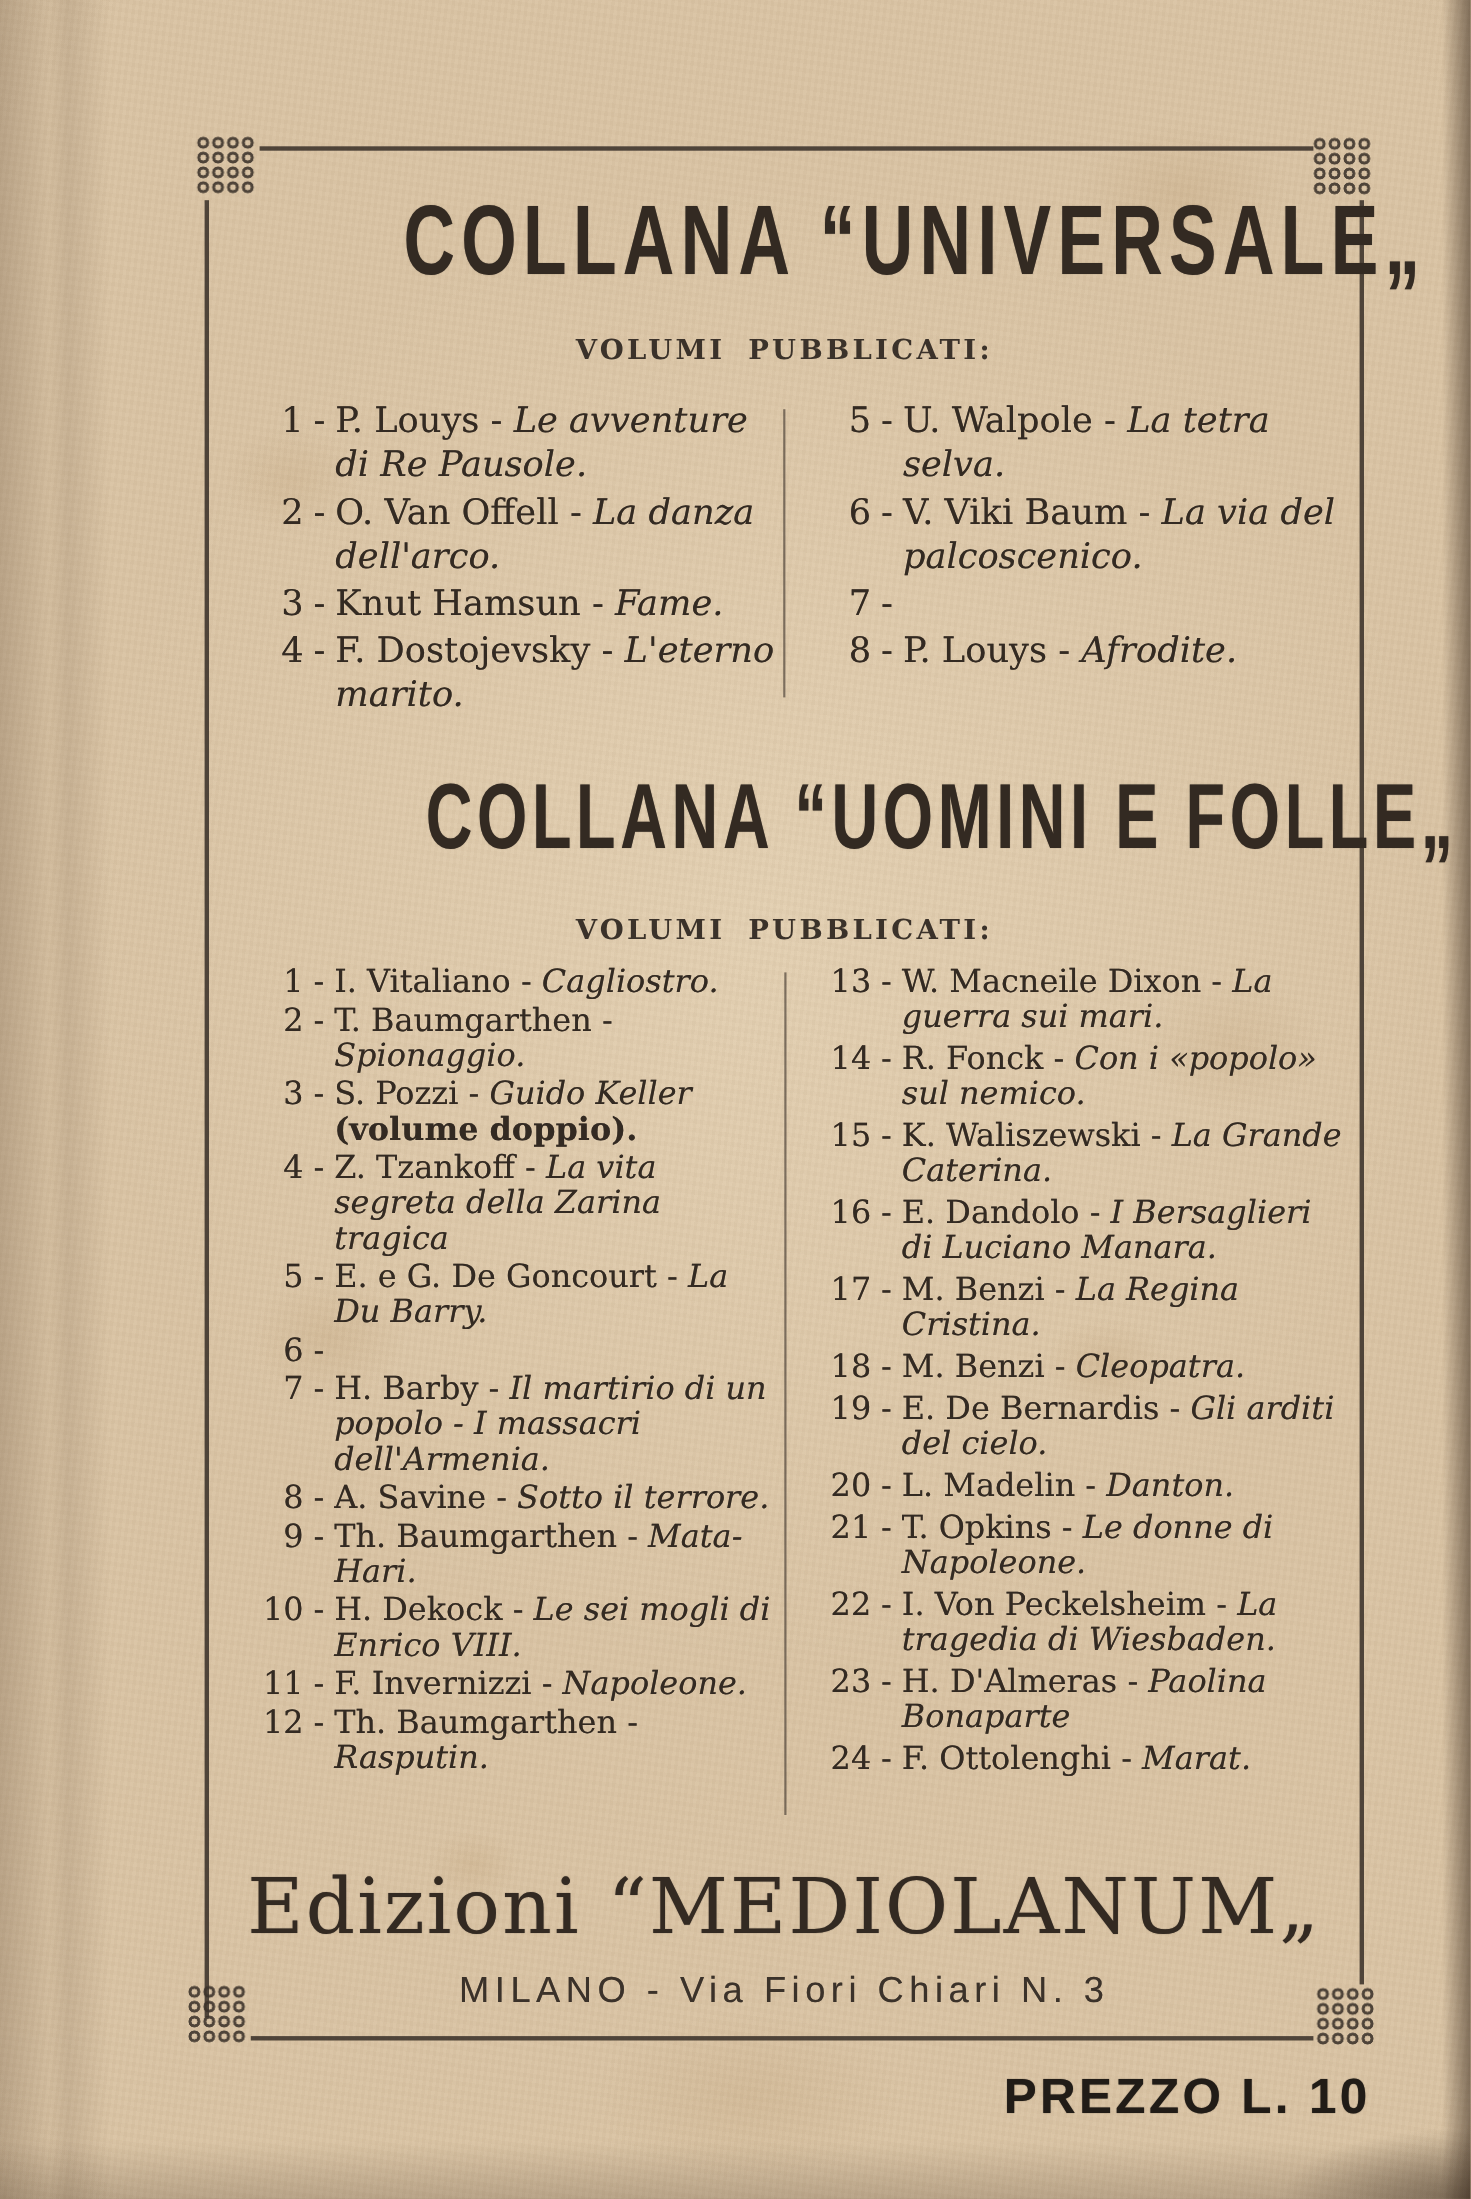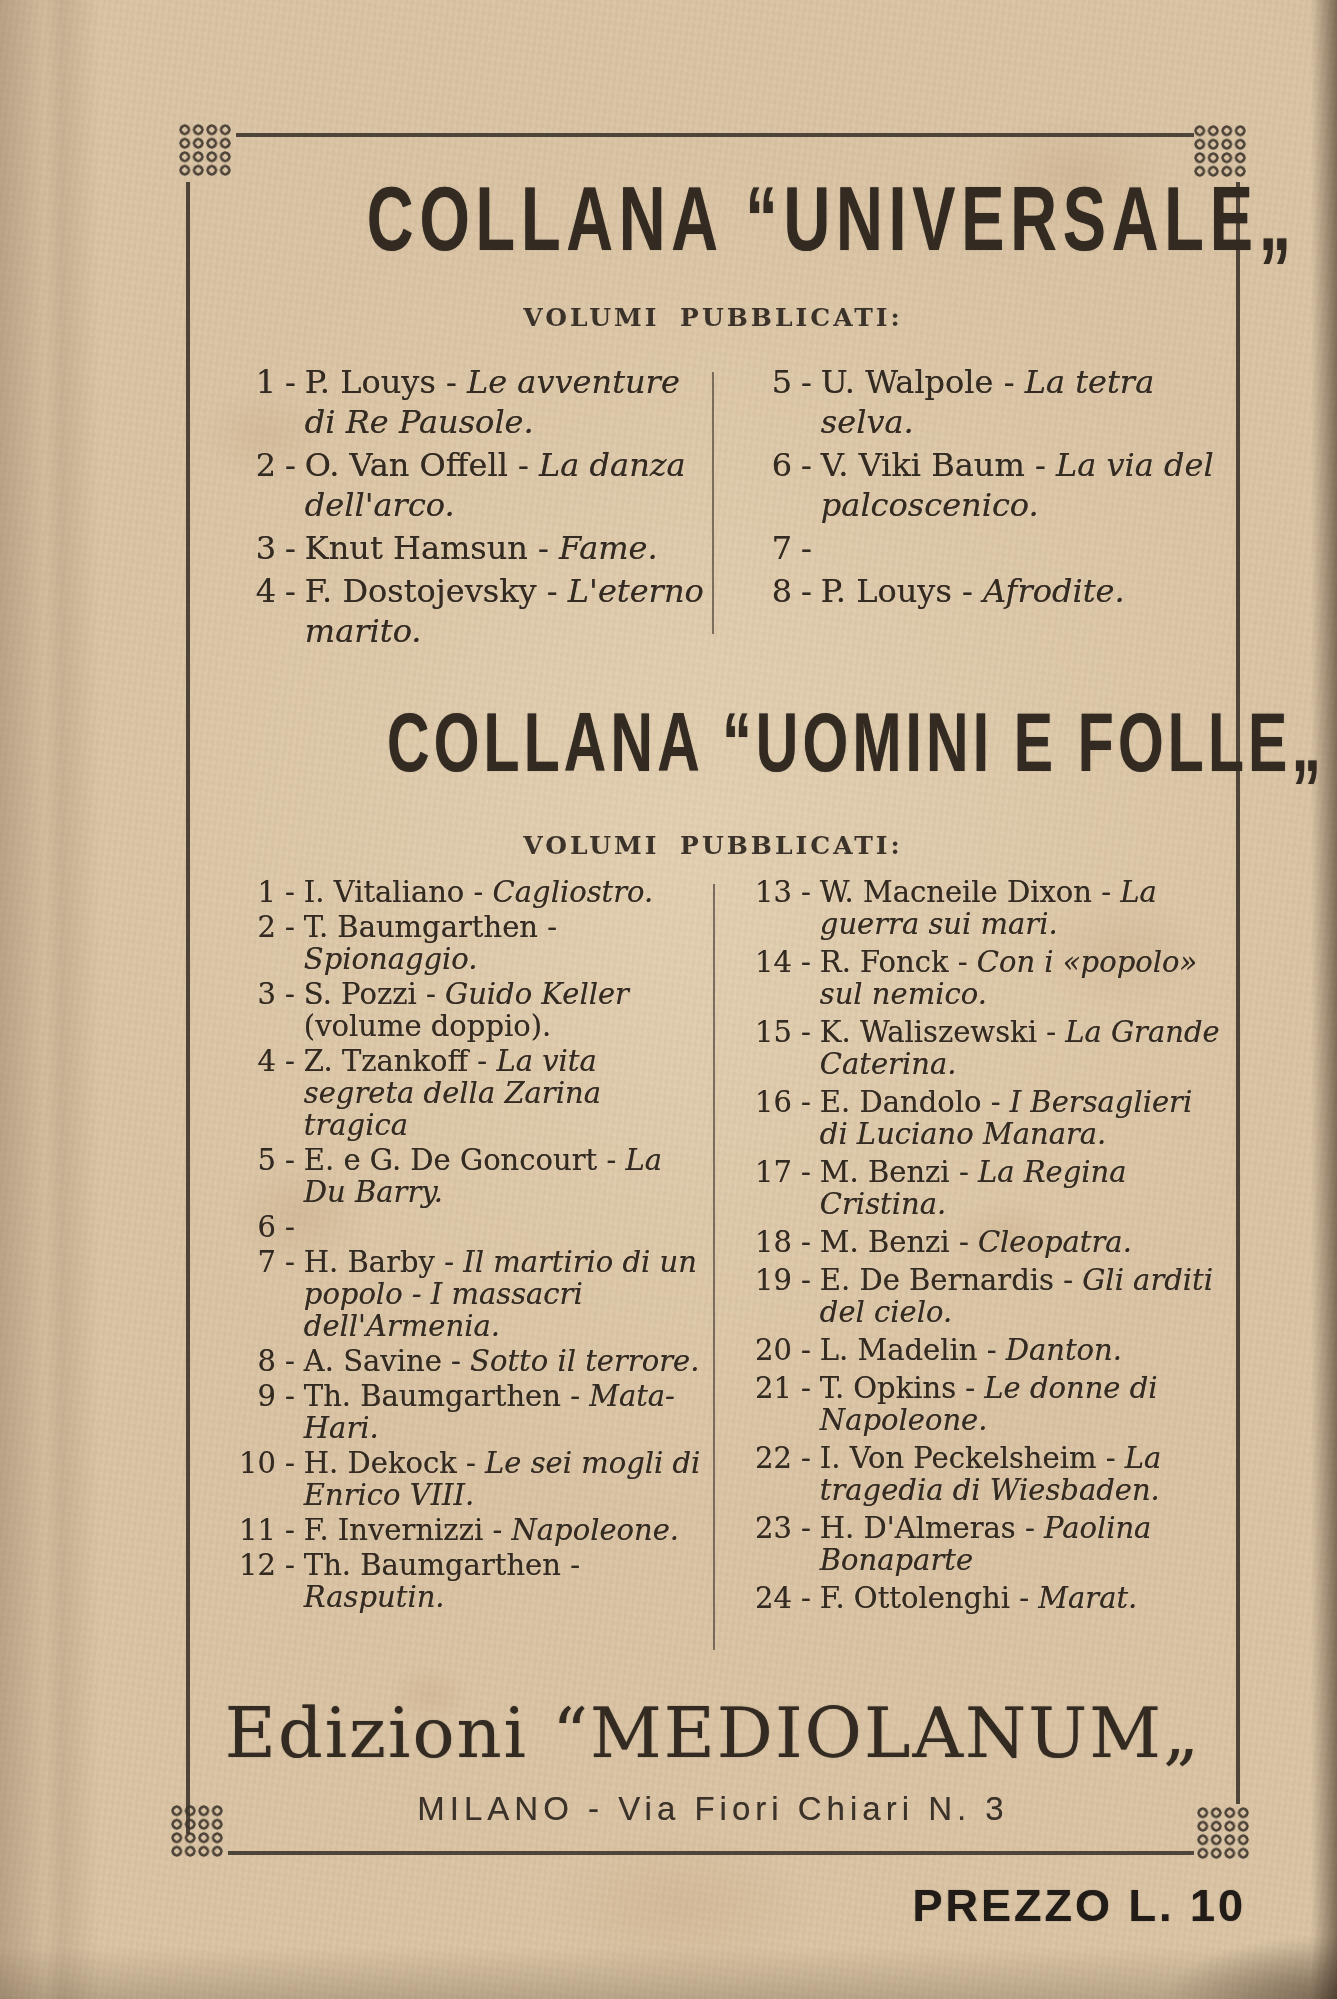--- a/index.html
+++ b/index.html
@@ -71,21 +71,21 @@
   .div-2{left:713px;top:884px;height:766px;}
 
   .item{display:flex;gap:9px;margin-bottom:3px;
     font-size:32px;line-height:40px;text-shadow:0 0 .5px rgba(51,42,34,.6);}
   .col-2L .item,.col-2R .item{font-size:29px;line-height:32px;margin-bottom:3px;}
   .col-2R .item{margin-bottom:6px;}
   .item .num{min-width:44px;text-align:right;flex:none;}
   .item .sep{flex:none;}
   .item .body{flex:1;}
   .item .title{font-style:italic;}
-  .item .roman-suffix{font-style:normal;}
+  .item .roman-suffix{font-style:normal;font-weight:bold;}
 
   
   .publisher{position:absolute;left:186px;top:1692px;width:1054px;text-align:center;}
   .pub-name{font-size:70px;letter-spacing:2px;color:#332a22;text-shadow:0 0 1px rgba(51,42,34,.6);}
   .pub-address{margin-top:16px;font-family:"Liberation Sans", sans-serif;font-size:33px;
     letter-spacing:5px;color:#3b322a;text-shadow:0 0 .5px rgba(51,42,34,.5);}
 
   
   .price-stamp{position:absolute;left:860px;top:1880px;width:386px;text-align:right;
     font-family:"Liberation Sans", sans-serif;font-weight:700;font-size:45px;

